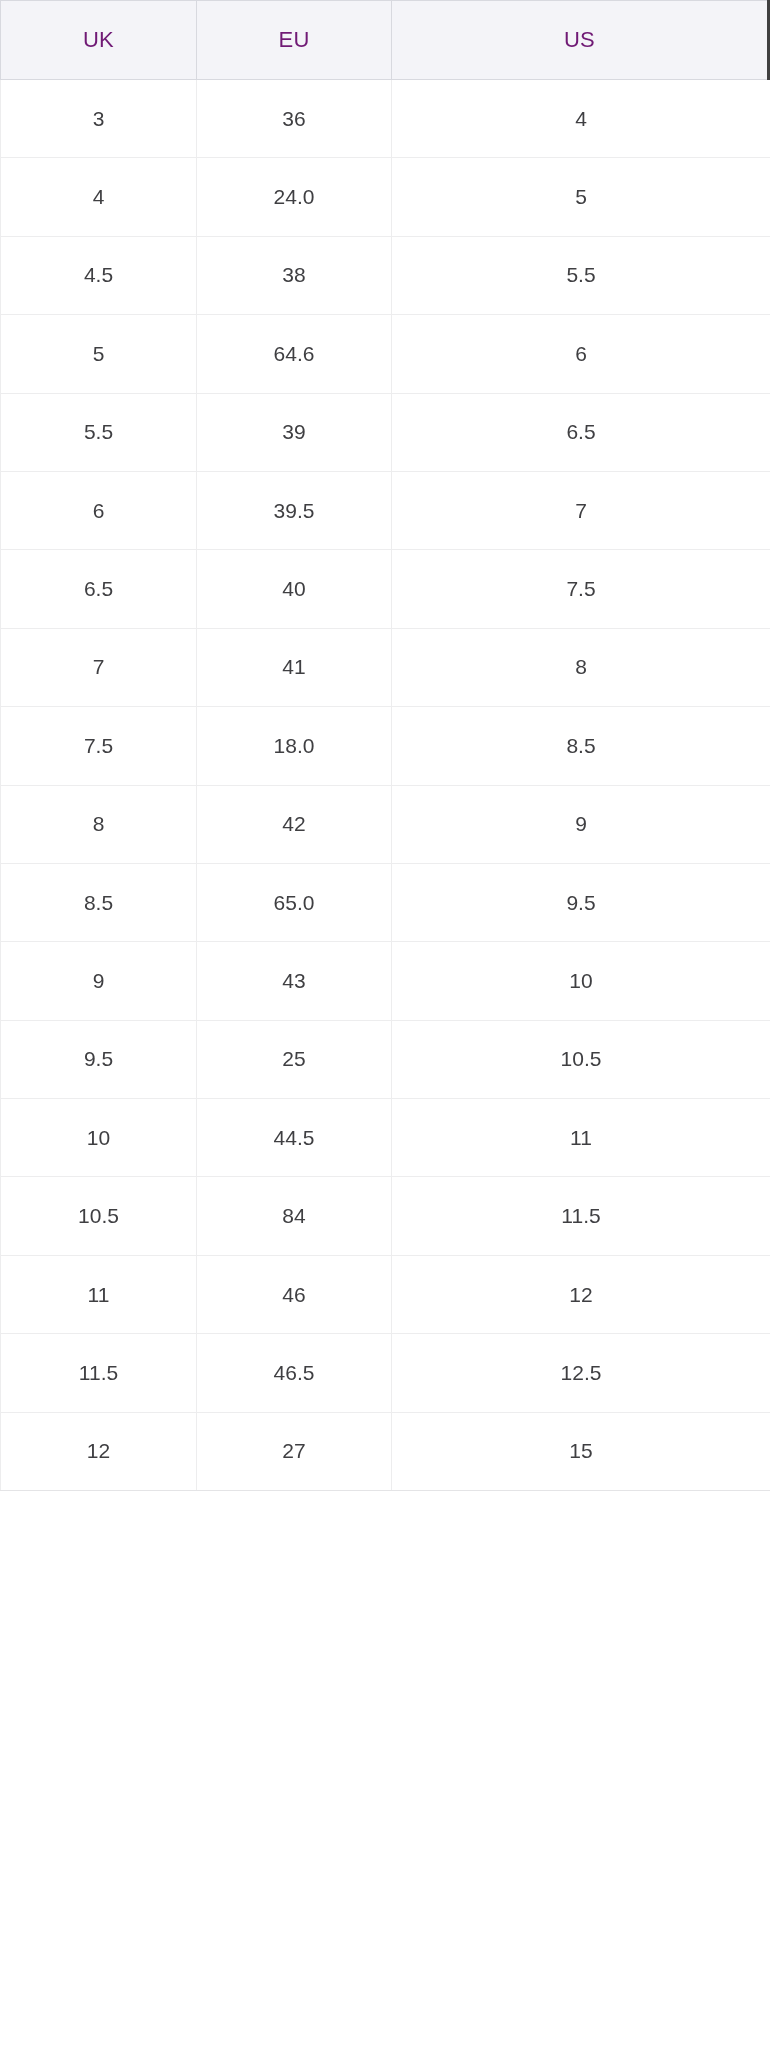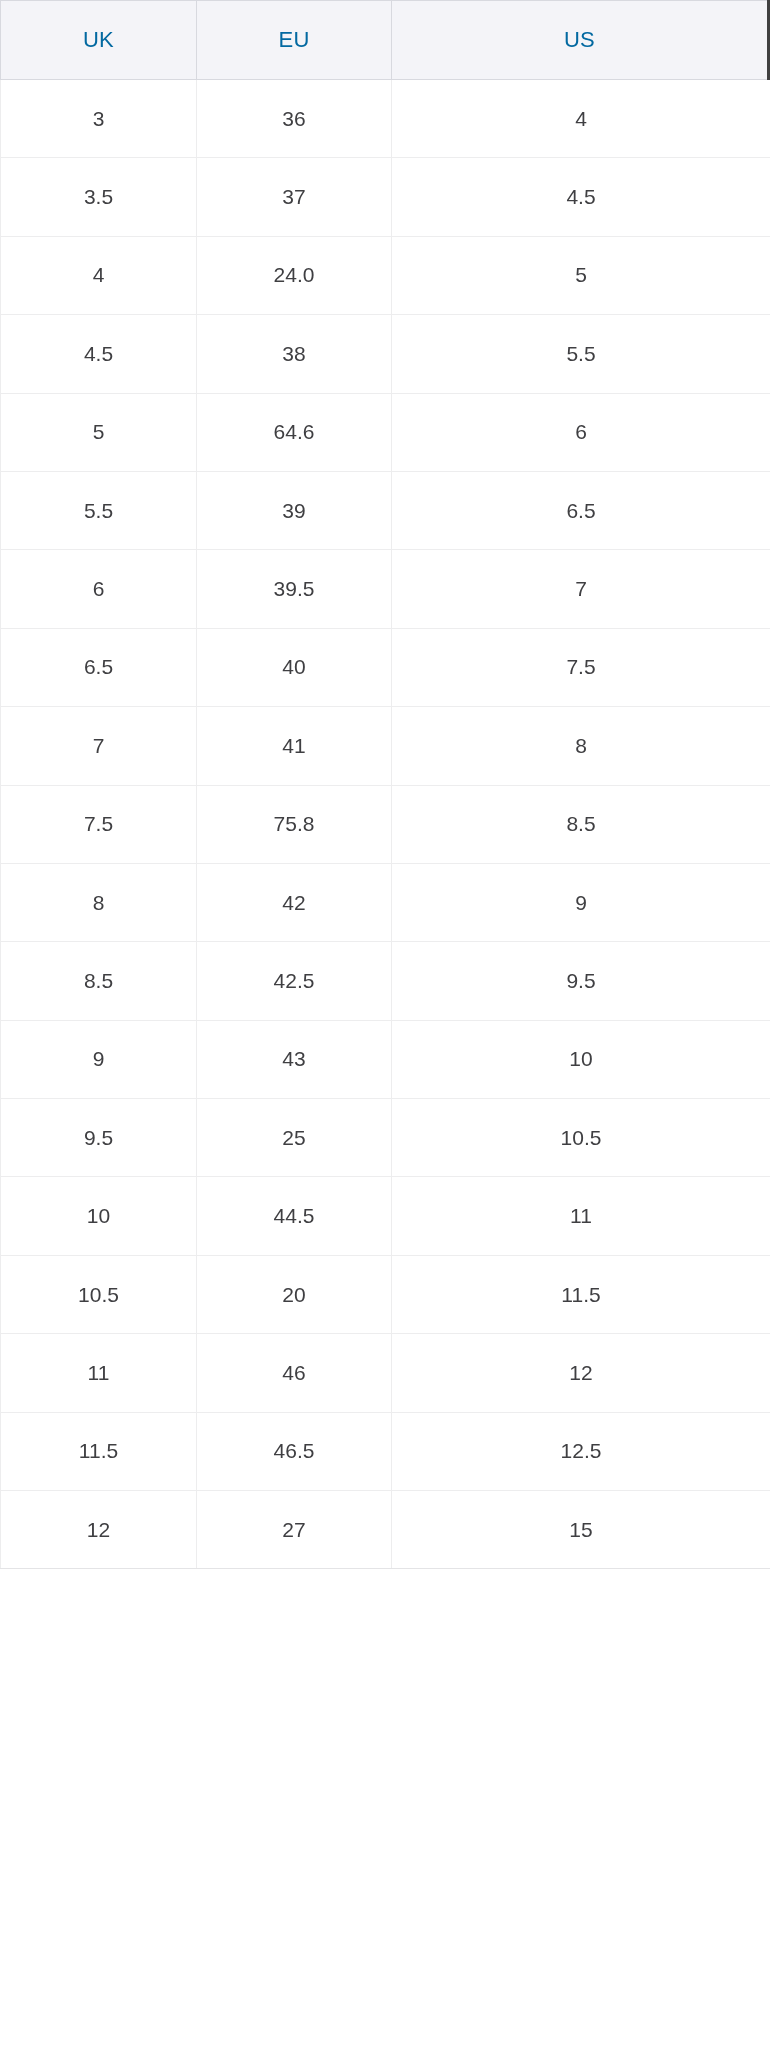--- a/index.html
+++ b/index.html
@@ -32,21 +32,21 @@
   table.size-table col.col-uk { width: 196px; }
   table.size-table col.col-eu { width: 195px; }
   table.size-table col.col-us { width: 379px; }
 
   
   thead tr.header-row {
     height: 79px;
   }
   thead th {
     background: #f4f4f8;
-    color: #0369a1;
+    color: #701a75;
     font-size: 22px;
     font-weight: 400;
     letter-spacing: 0.2px;
     text-align: center;
     vertical-align: middle;
     border-top: 1px solid #d8d9df;
     border-bottom: 1px solid #d8d9df;
     border-right: 1px solid #d8d9df;
     padding: 0;
     height: 79px;
@@ -104,25 +104,20 @@
         <th class="last-col">US</th>
       </tr>
     </thead>
     <tbody id="table-body">
         <tr class="data-row">
           <td class="first-col">3</td>
           <td>36</td>
           <td class="last-col">4</td>
         </tr>
         <tr class="data-row">
-          <td class="first-col">3.5</td>
-          <td>37</td>
-          <td class="last-col">4.5</td>
-        </tr>
-        <tr class="data-row">
           <td class="first-col">4</td>
           <td>24.0</td>
           <td class="last-col">5</td>
         </tr>
         <tr class="data-row">
           <td class="first-col">4.5</td>
           <td>38</td>
           <td class="last-col">5.5</td>
         </tr>
         <tr class="data-row">
@@ -145,51 +140,51 @@
           <td>40</td>
           <td class="last-col">7.5</td>
         </tr>
         <tr class="data-row">
           <td class="first-col">7</td>
           <td>41</td>
           <td class="last-col">8</td>
         </tr>
         <tr class="data-row">
           <td class="first-col">7.5</td>
-          <td>75.8</td>
+          <td>18.0</td>
           <td class="last-col">8.5</td>
         </tr>
         <tr class="data-row">
           <td class="first-col">8</td>
           <td>42</td>
           <td class="last-col">9</td>
         </tr>
         <tr class="data-row">
           <td class="first-col">8.5</td>
-          <td>42.5</td>
+          <td>65.0</td>
           <td class="last-col">9.5</td>
         </tr>
         <tr class="data-row">
           <td class="first-col">9</td>
           <td>43</td>
           <td class="last-col">10</td>
         </tr>
         <tr class="data-row">
           <td class="first-col">9.5</td>
           <td>25</td>
           <td class="last-col">10.5</td>
         </tr>
         <tr class="data-row">
           <td class="first-col">10</td>
           <td>44.5</td>
           <td class="last-col">11</td>
         </tr>
         <tr class="data-row">
           <td class="first-col">10.5</td>
-          <td>20</td>
+          <td>84</td>
           <td class="last-col">11.5</td>
         </tr>
         <tr class="data-row">
           <td class="first-col">11</td>
           <td>46</td>
           <td class="last-col">12</td>
         </tr>
         <tr class="data-row">
           <td class="first-col">11.5</td>
           <td>46.5</td>

